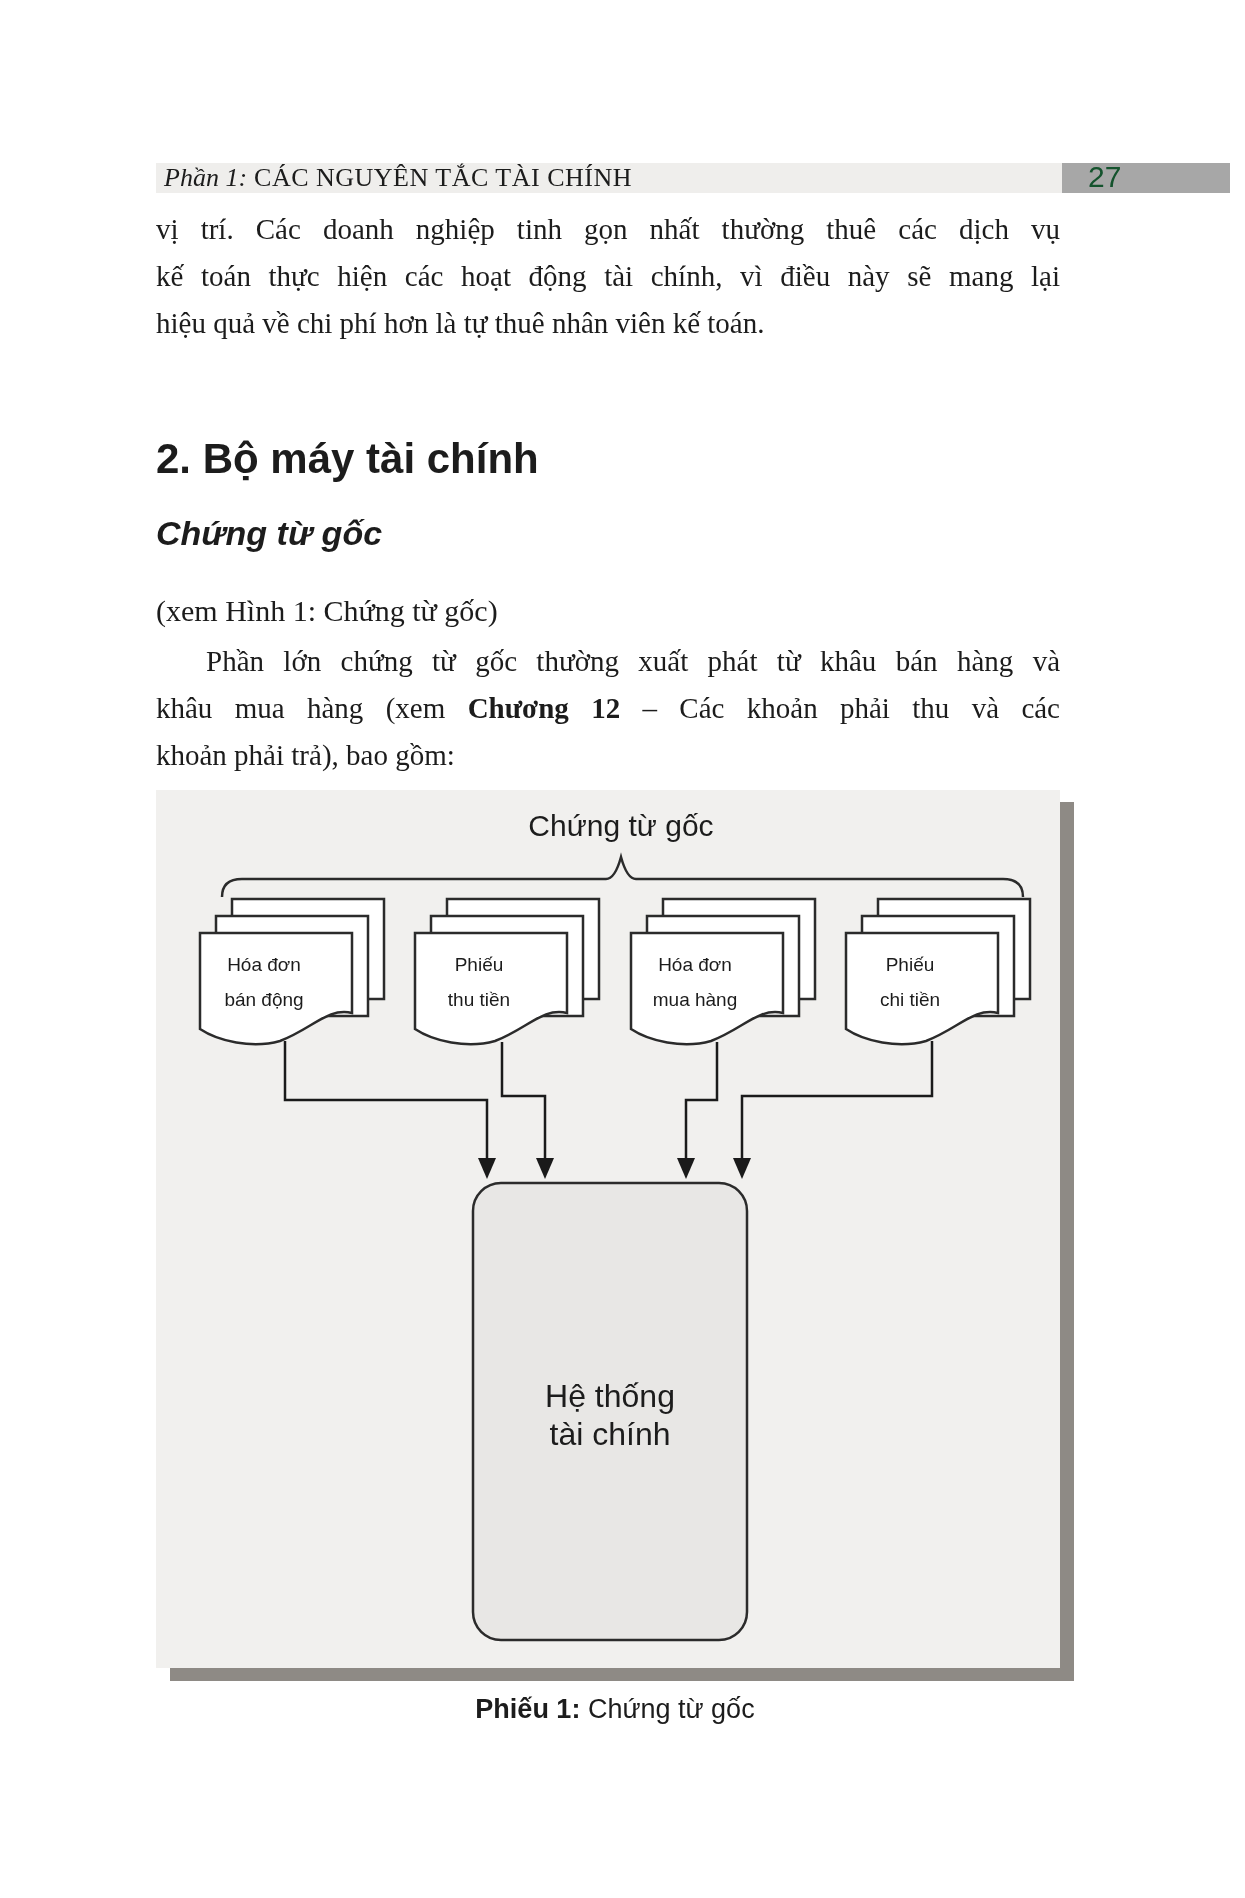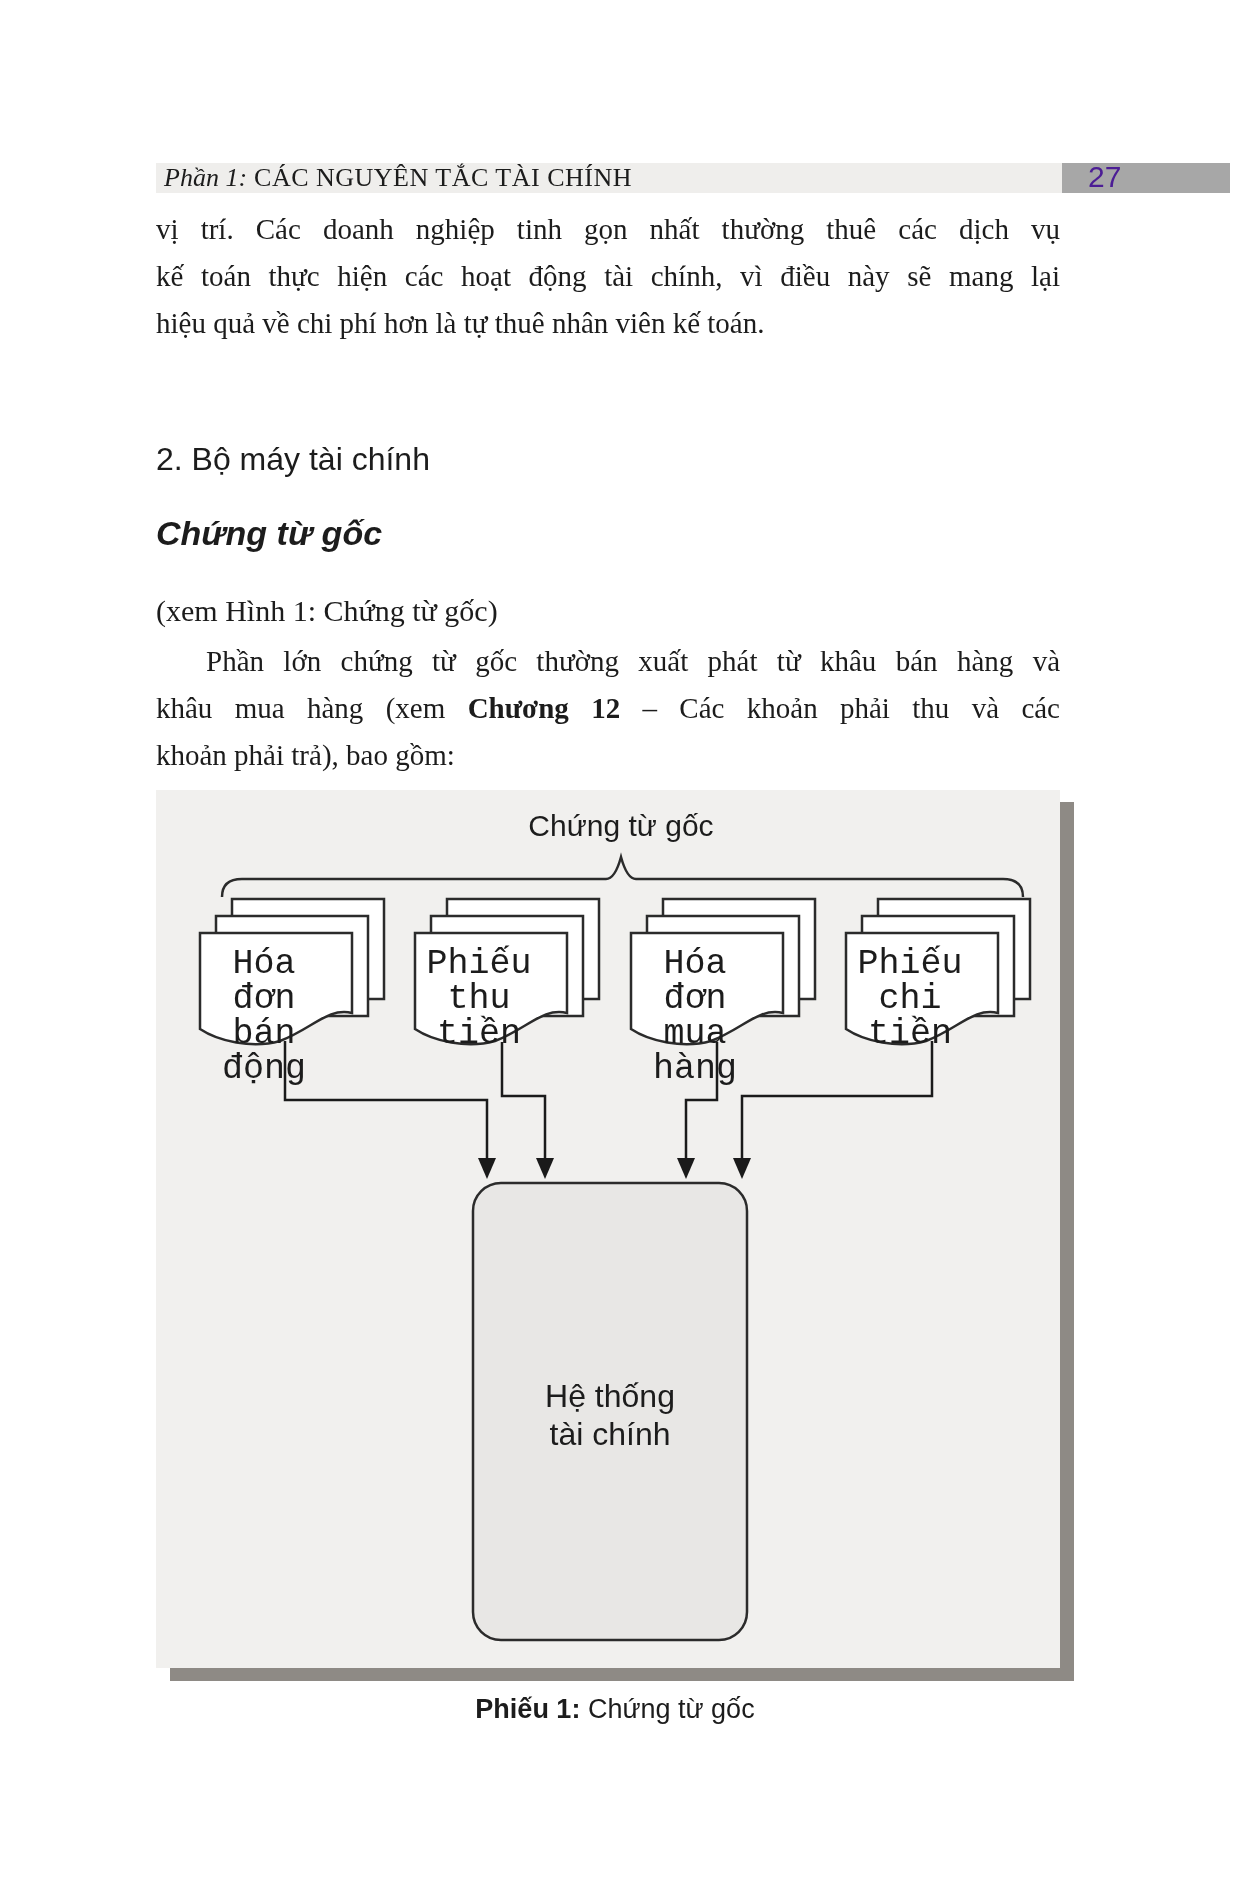--- a/index.html
+++ b/index.html
@@ -5,47 +5,47 @@
   html,body{margin:0;padding:0;background:#ffffff;}
   .page{position:relative;width:1245px;height:1898px;background:#ffffff;overflow:hidden;
         font-family:"Liberation Serif","DejaVu Serif",serif;color:#1c1c1c;}
 
   
   .band{position:absolute;left:156px;top:163px;width:906px;height:30px;background:#efeeec;}
   .band-text{position:absolute;left:8px;bottom:0px;white-space:nowrap;font-size:26px;line-height:30px;}
   .band-part{font-style:italic;}
   .band-title{font-style:normal;letter-spacing:0.5px;}
   .pagenum{position:absolute;left:1062px;top:163px;width:168px;height:30px;background:#a7a7a7;}
-  .pagenum span{position:absolute;left:26px;top:-3px;color:#4c1d95;font-family:"Liberation Sans","DejaVu Sans",sans-serif;
+  .pagenum span{position:absolute;left:26px;top:-3px;color:#14532d;font-family:"Liberation Sans","DejaVu Sans",sans-serif;
         font-size:30px;line-height:34px;text-align:center;}
 
   
   .p1{position:absolute;left:156px;top:206px;width:904px;font-size:29px;}
   .p2{position:absolute;left:156px;top:638px;width:904px;font-size:29px;}
   .tline{height:47px;line-height:47px;text-align:justify;text-align-last:justify;white-space:nowrap;}
   .tline.last{text-align:left;text-align-last:left;}
   .tline.indent{text-indent:50px;}
   .bold{font-weight:bold;font-family:Liberation Serif, serif;}
 
   .h2{position:absolute;left:156px;top:437px;font-family:"Liberation Sans","DejaVu Sans",sans-serif;
-      font-weight:normal;font-size:32px;line-height:44px;}
+      font-weight:bold;font-size:42px;line-height:44px;}
   .h3{position:absolute;left:156px;top:513px;font-family:"Liberation Sans","DejaVu Sans",sans-serif;
       font-weight:bold;font-style:italic;font-size:34px;line-height:40px;}
   .ref{position:absolute;left:156px;top:589px;font-size:30px;line-height:44px;}
 
   
   .panel{position:absolute;left:156px;top:790px;width:904px;height:878px;background:#f1f0ee;}
   .shadow-r{position:absolute;left:1060px;top:802px;width:14px;height:879px;background:#8e8a85;}
   .shadow-b{position:absolute;left:170px;top:1668px;width:904px;height:13px;background:#8e8a85;}
   .fig-svg{position:absolute;left:156px;top:790px;}
 
   .fig-title{position:absolute;left:456px;top:808px;width:330px;text-align:center;
       font-family:"Liberation Sans","DejaVu Sans",sans-serif;font-size:30px;line-height:36px;}
   .doc-label{position:absolute;top:947px;width:128px;text-align:center;
-      font-family:Liberation Mono, monospace;font-size:35px;line-height:35px;}
+      font-family:Liberation Sans, sans-serif;font-size:19px;line-height:35px;}
   .doc1{left:200px;} .doc2{left:415px;} .doc3{left:631px;} .doc4{left:846px;}
   .sys-label{position:absolute;left:473px;top:1377px;width:274px;text-align:center;
       font-family:"Liberation Sans","DejaVu Sans",sans-serif;font-size:32px;line-height:38px;}
 
   .caption{position:absolute;left:156px;top:1692px;width:918px;text-align:center;
       font-family:"Liberation Sans","DejaVu Sans",sans-serif;font-size:27px;line-height:34px;}
   .caption .cap-label{font-weight:bold;}
 </style>
 </head>
 <body>

